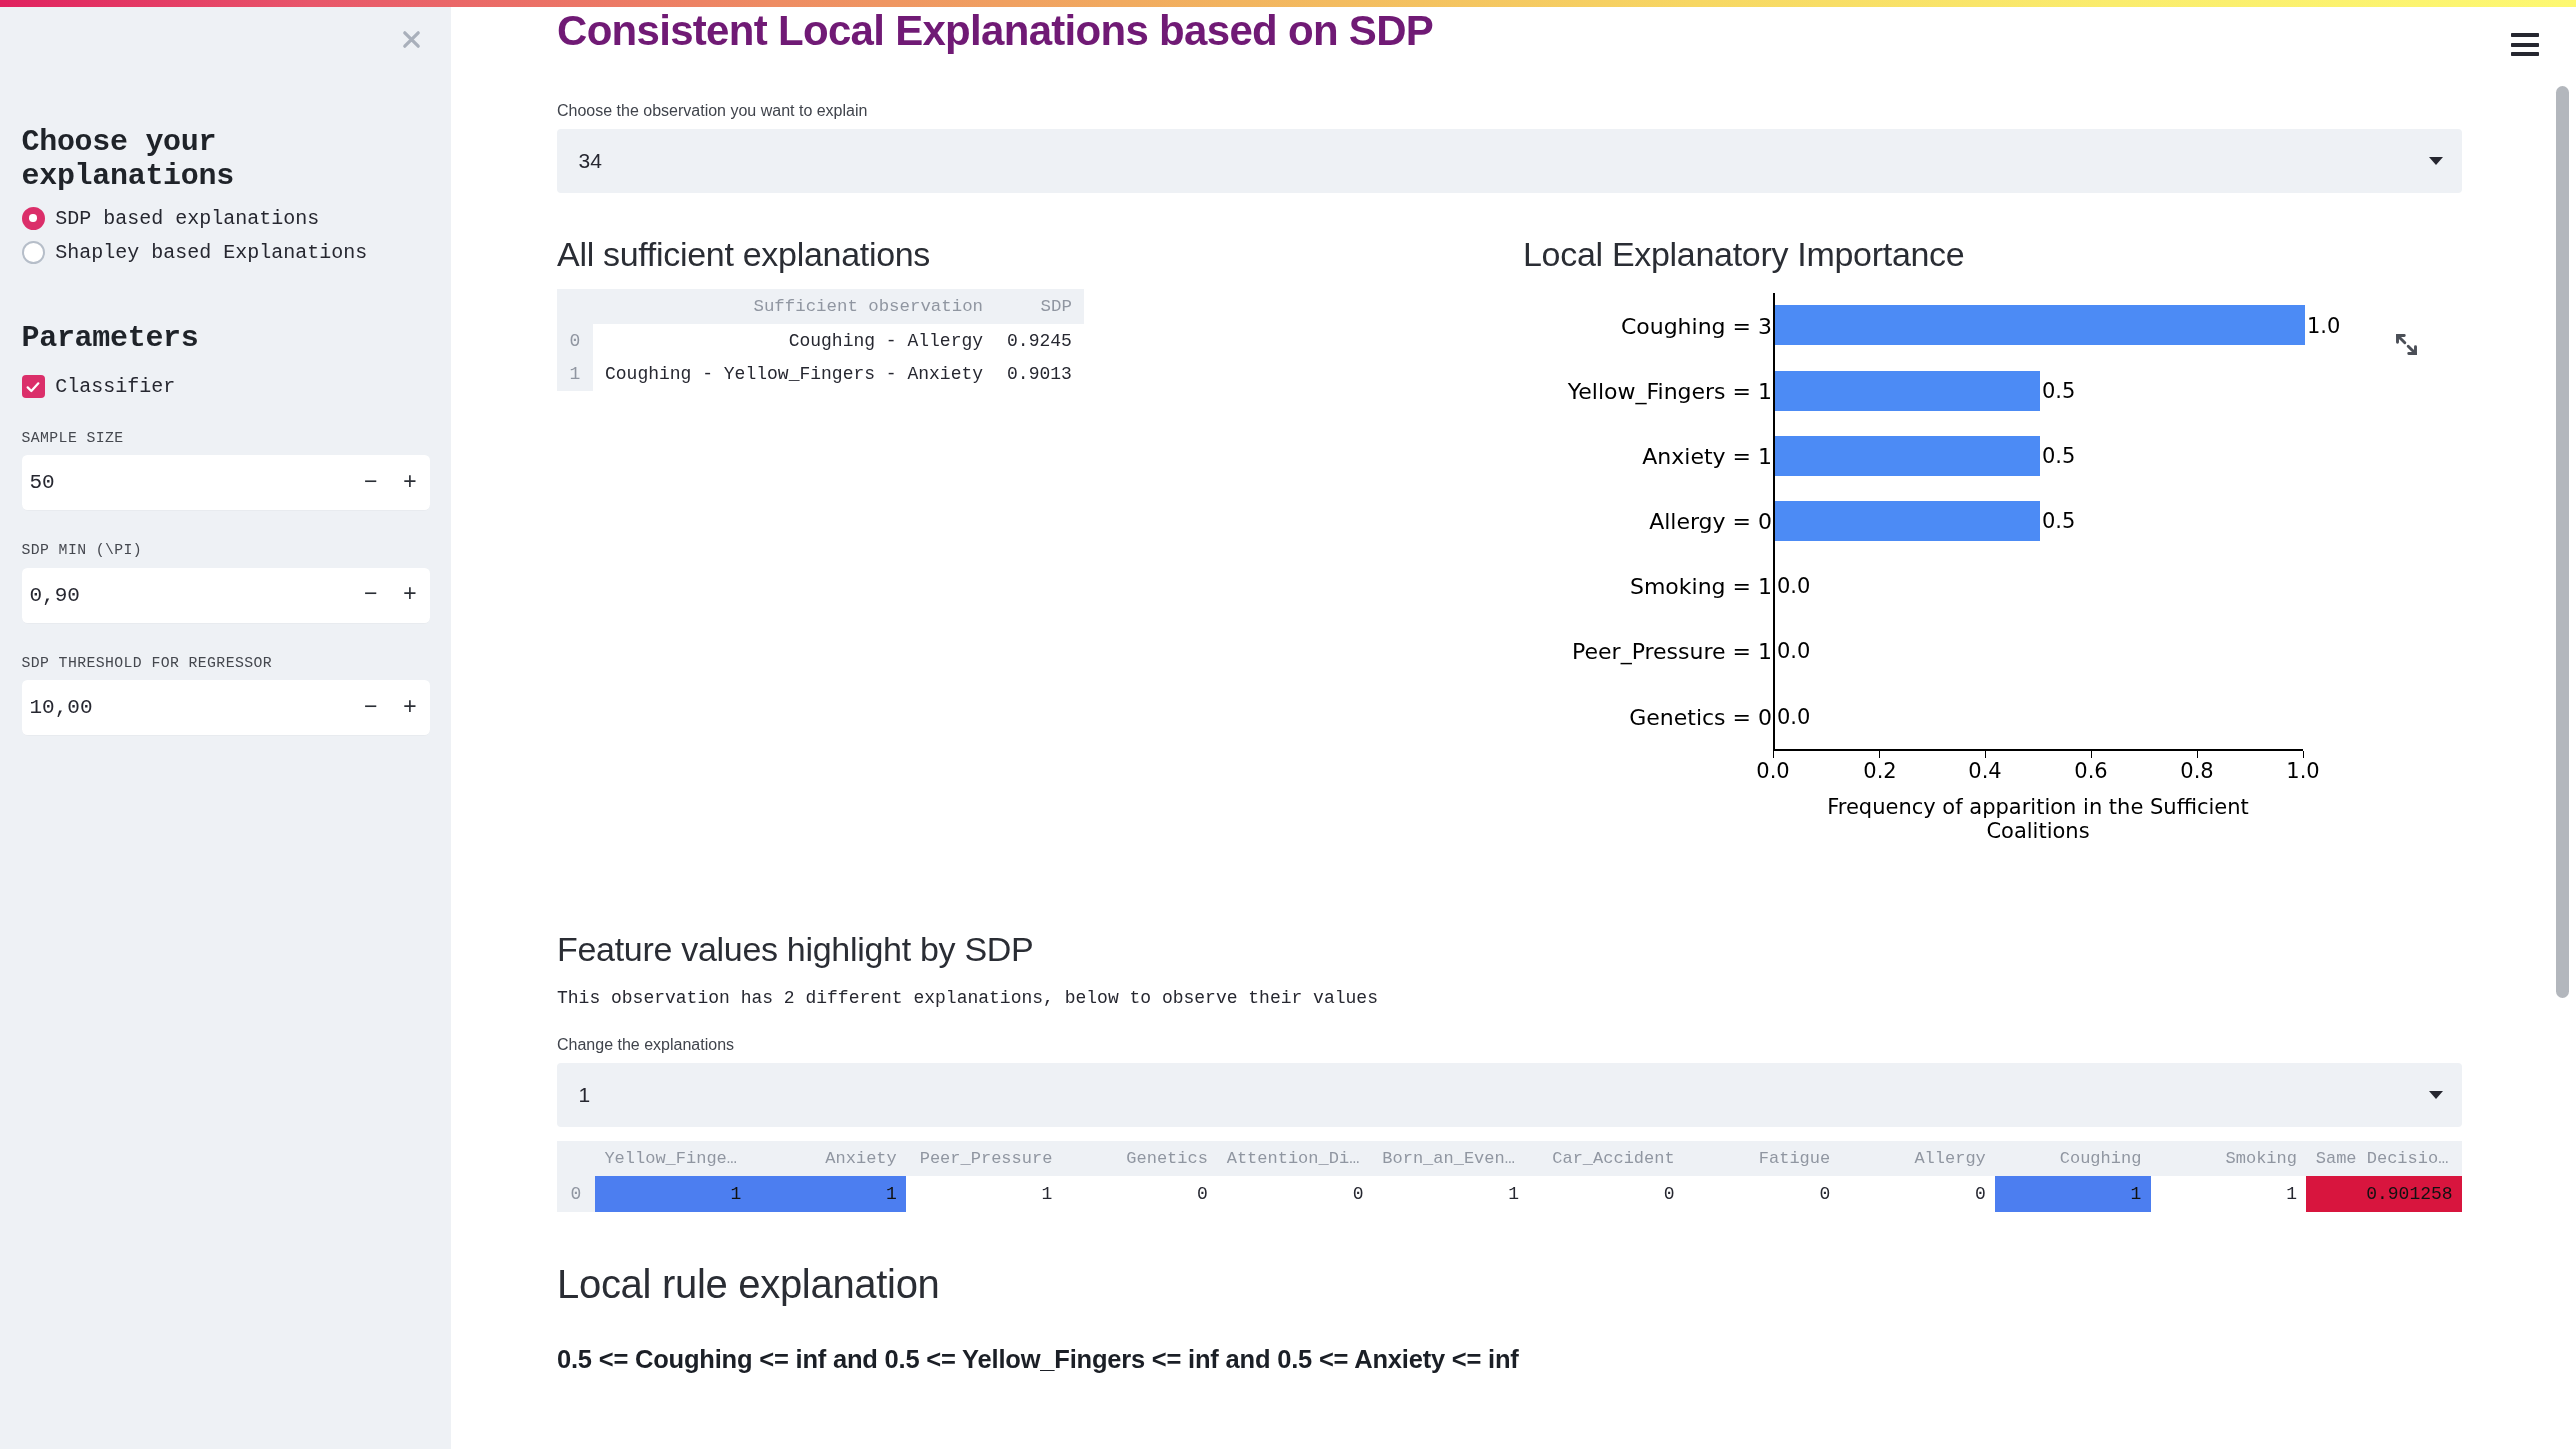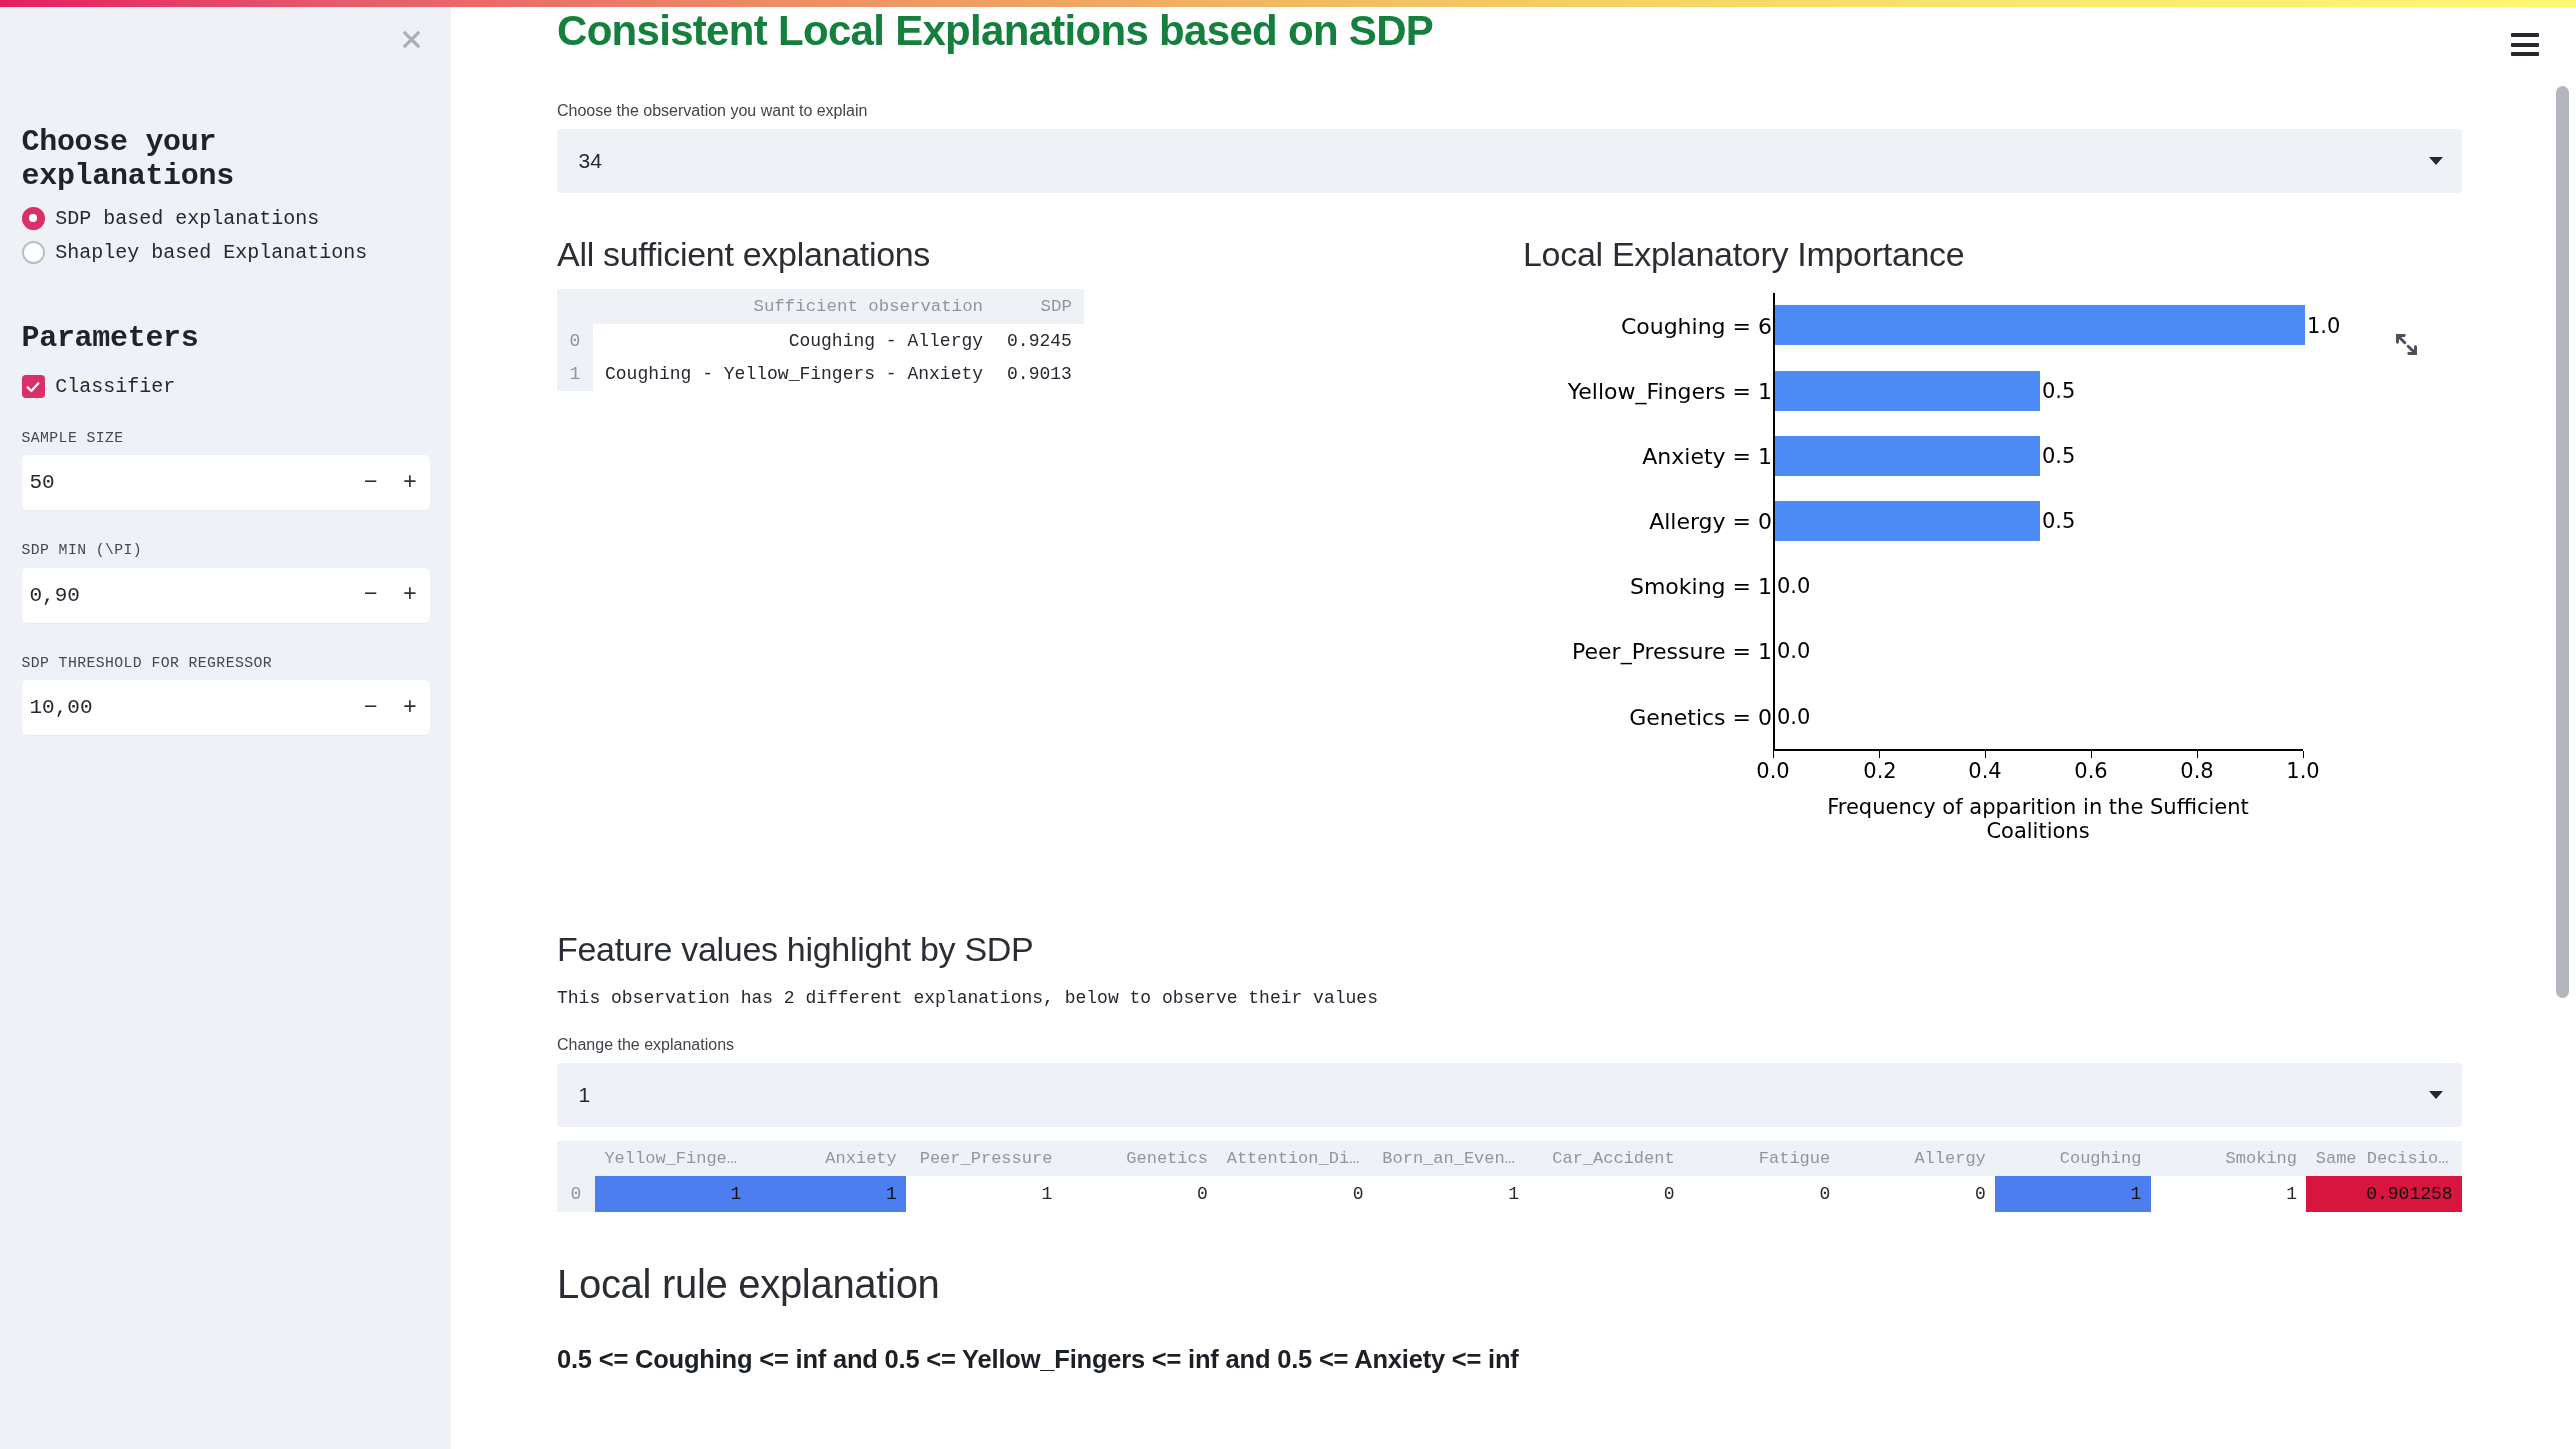--- a/index.html
+++ b/index.html
@@ -90,21 +90,21 @@
   .hamburger {
     position: absolute; top: 25.5px; right: 27px; width: 38px; height: 38px;
     display: flex; flex-direction: column; justify-content: center; gap: 5.4px;
     cursor: pointer;
   }
   .hamburger i { display: block; width: 28px; height: 4px; background: #262730; border-radius: 0.7px; }
 
   .content { position: absolute; top: 0; left: 106px; width: 1905px; }
 
   .page-title {
-    font-size: 42px; font-weight: bold; color: #15803d;
+    font-size: 42px; font-weight: bold; color: #701a75;
     letter-spacing: -0.7px; margin-top: 6.7px;
   }
 
   .sub-label { font-size: 16px; color: #40444c; margin-top: 47px; }
 
   .select-box {
     margin-top: 9.4px; width: 1905px; height: 64px;
     background: #eef1f5; border-radius: 4px;
     display: flex; align-items: center; position: relative; cursor: pointer;
   }
@@ -318,21 +318,21 @@
           <h2 class="h2">Local Explanatory Importance</h2>
 
           <div class="chart-wrap">
             <svg class="expand-icon" viewBox="0 0 24 24">
               <path d="M10 4 L4 4 L4 10 M14 20 L20 20 L20 14" stroke="#4b4f57" stroke-width="2.6" fill="none" stroke-linecap="round"></path>
               <path d="M4 4 L10.5 10.5 M20 20 L13.5 13.5" stroke="#4b4f57" stroke-width="2.6" fill="none" stroke-linecap="round"></path>
             </svg>
             <div class="plot" id="plot">
                 <div class="axis-v"></div>
                 <div class="axis-h"></div>
-                <div class="ytick" style="top: 33px;">Coughing = 6</div>
+                <div class="ytick" style="top: 33px;">Coughing = 3</div>
                 <div class="bar" style="top: 12.4px; width: 530px; height: 40px; background: rgb(76, 139, 245);"></div>
                 <div class="bar-label" style="left: 784px; top: 33px;">1.0</div>
                 <div class="ytick" style="top: 98px;">Yellow_Fingers = 1</div>
                 <div class="bar" style="top: 78px; width: 265px; height: 40px; background: rgb(76, 139, 245);"></div>
                 <div class="bar-label" style="left: 519px; top: 98px;">0.5</div>
                 <div class="ytick" style="top: 163px;">Anxiety = 1</div>
                 <div class="bar" style="top: 143px; width: 265px; height: 40px; background: rgb(76, 139, 245);"></div>
                 <div class="bar-label" style="left: 519px; top: 163px;">0.5</div>
                 <div class="ytick" style="top: 228px;">Allergy = 0</div>
                 <div class="bar" style="top: 208px; width: 265px; height: 40px; background: rgb(76, 139, 245);"></div>

